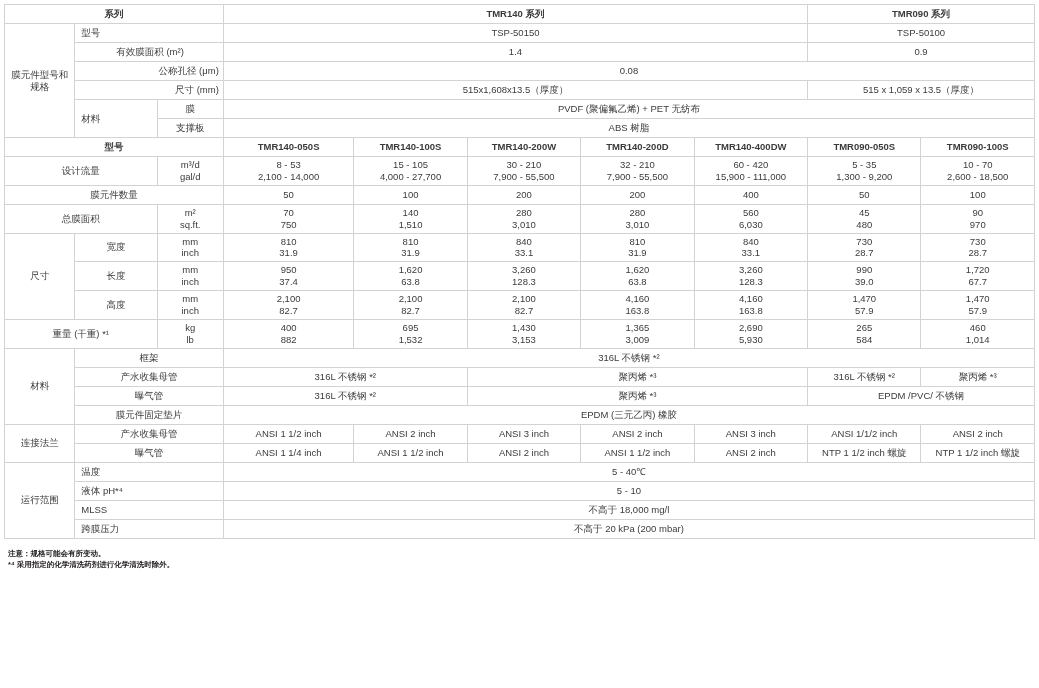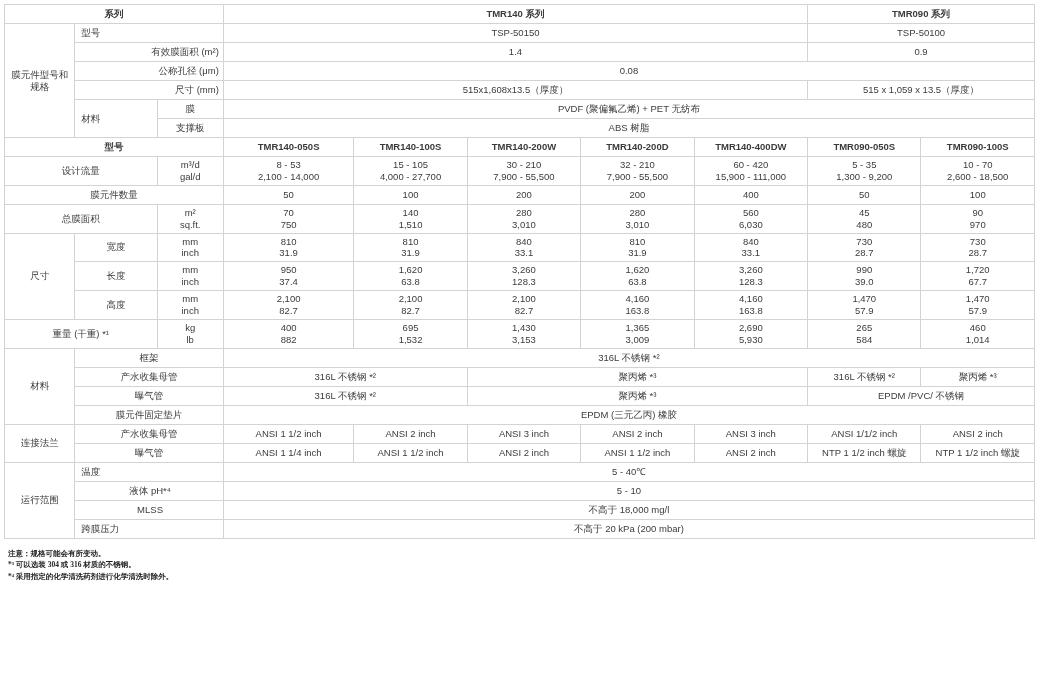--- a/index.html
+++ b/index.html
@@ -69,21 +69,21 @@
   .two-line span {
     display: block;
   }
   .notes {
     margin: 9px 0 0 4px;
     font-size: 7.5px;
     line-height: 1.55;
     color: #231f20;
     font-weight: bold;
   }
-  .notes div { white-space: nowrap; font-family: Liberation Serif, serif; }
+  .notes div { white-space: nowrap; }
 </style>
 </head>
 <body>
 
 <div class="sheet">
   <table class="spec">
     <colgroup>
       <col style="width:70px">
       <col style="width:82px">
       <col style="width:66px">
@@ -103,21 +103,21 @@
         <td class="hdr" colspan="2">TMR090 系列</td>
       </tr>
 
       <tr>
         <td class="lbl" rowspan="6">膜元件型号和规格</td>
         <td class="sub" colspan="2" style="text-align:left;padding-left:6px">型号</td>
         <td class="val" colspan="5">TSP-50150</td>
         <td class="val" colspan="2">TSP-50100</td>
       </tr>
       <tr>
-        <td class="sub" colspan="2" style="text-align:right;padding-left:6px">有效膜面积 (m²)</td>
+        <td class="sub" colspan="2" style="text-align:center;padding-left:6px">有效膜面积 (m²)</td>
         <td class="val" colspan="5">1.4</td>
         <td class="val" colspan="2">0.9</td>
       </tr>
       <tr>
         <td class="sub" colspan="2" style="text-align:right;padding-left:6px">公称孔径 (μm)</td>
         <td class="val" colspan="7">0.08</td>
       </tr>
       <tr>
         <td class="sub" colspan="2" style="text-align:right;padding-left:6px">尺寸 (mm)</td>
         <td class="val" colspan="5">515x1,608x13.5（厚度）</td>
@@ -416,32 +416,31 @@
         <td class="val">NTP 1 1/2 inch 螺旋</td>
         <td class="val">NTP 1 1/2 inch 螺旋</td>
       </tr>
 
       <tr>
         <td class="lbl" rowspan="4">运行范围</td>
         <td class="sub" colspan="2" style="text-align:left;padding-left:6px">温度</td>
         <td class="val" colspan="7">5 - 40℃</td>
       </tr>
       <tr>
-        <td class="sub" colspan="2" style="text-align:center;padding-left:6px">液体 pH*⁴</td>
+        <td class="sub" colspan="2" style="text-align:left;padding-left:6px">液体 pH*⁴</td>
         <td class="val" colspan="7">5 - 10</td>
       </tr>
       <tr>
-        <td class="sub" colspan="2" style="text-align:center;padding-left:6px">MLSS</td>
+        <td class="sub" colspan="2" style="text-align:left;padding-left:6px">MLSS</td>
         <td class="val" colspan="7">不高于 18,000 mg/l</td>
       </tr>
       <tr>
         <td class="sub" colspan="2" style="text-align:left;padding-left:6px">跨膜压力</td>
         <td class="val" colspan="7">不高于 20 kPa (200 mbar)</td>
       </tr>
     </tbody>
   </table>
 
   <div class="notes">
     <div>注意：规格可能会有所变动。</div>
-    <div>*³ 可以选装 304 或 316 材质的不锈钢。</div>
     <div>*⁴ 采用指定的化学清洗药剂进行化学清洗时除外。</div>
   </div>
 </div>
 
 </body></html>

